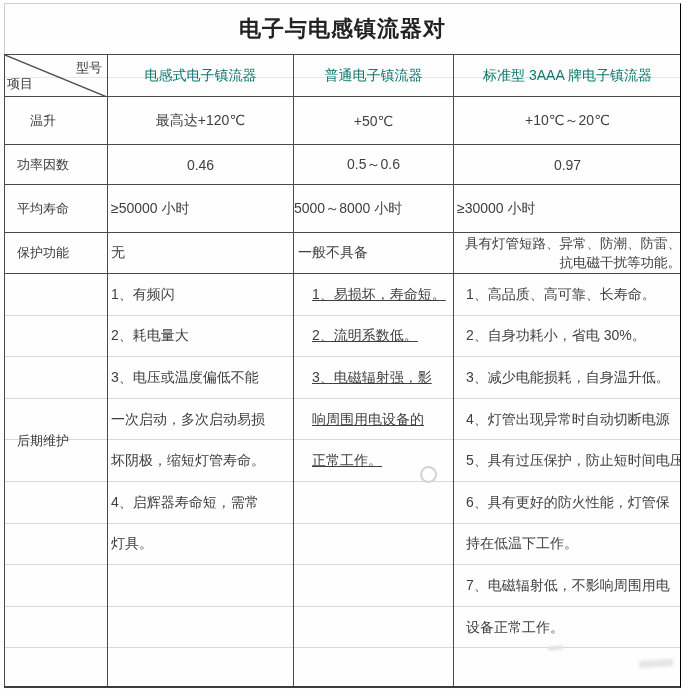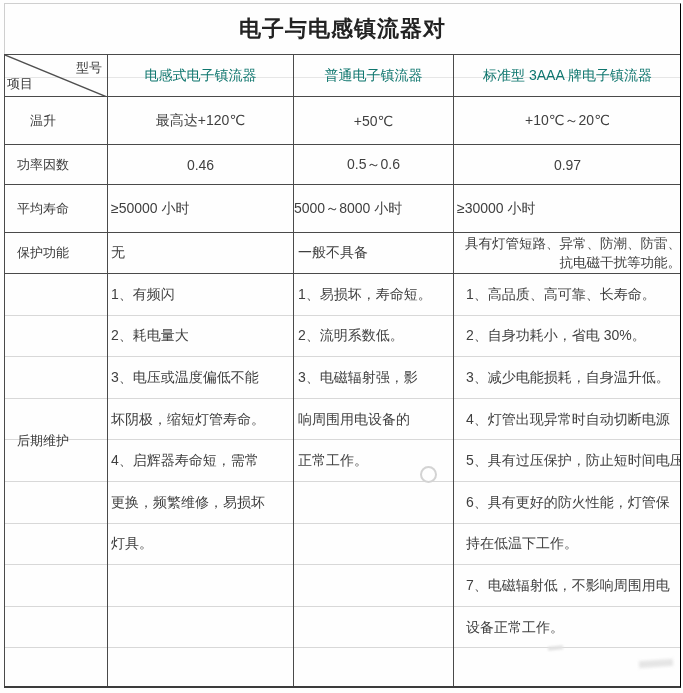--- a/index.html
+++ b/index.html
@@ -144,26 +144,26 @@
     </div>
 
     <div class="row r-maint">
       <div class="c0 maint-label">
         <span>后期维护</span>
       </div>
       <div class="c1 maint-col">
         <div class="mline">1、有频闪</div>
         <div class="mline">2、耗电量大</div>
         <div class="mline">3、电压或温度偏低不能</div>
+        <div class="mline">一次启动，多次启动易损</div>
         <div class="mline">坏阴极，缩短灯管寿命。</div>
         <div class="mline">4、启辉器寿命短，需常</div>
-        <div class="mline">更换，频繁维修，易损坏</div>
         <div class="mline">灯具。</div>
       </div>
-      <div class="c2 maint-col" style="padding-left:4px;">
+      <div class="c2 maint-col" style="padding-left:18px;text-decoration:underline;">
         <div class="mline">1、易损坏，寿命短。</div>
         <div class="mline">2、流明系数低。</div>
         <div class="mline">3、电磁辐射强，影</div>
         <div class="mline">响周围用电设备的</div>
         <div class="mline">正常工作。</div>
       </div>
       <div class="c3 maint-col" style="padding-left:12px;">
         <div class="mline">1、高品质、高可靠、长寿命。</div>
         <div class="mline">2、自身功耗小，省电 30%。</div>
         <div class="mline">3、减少电能损耗，自身温升低。</div>

